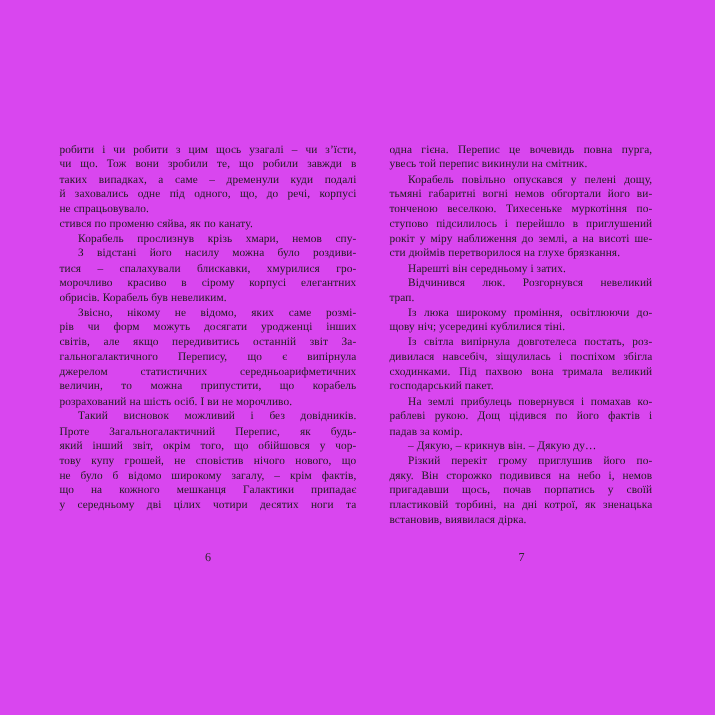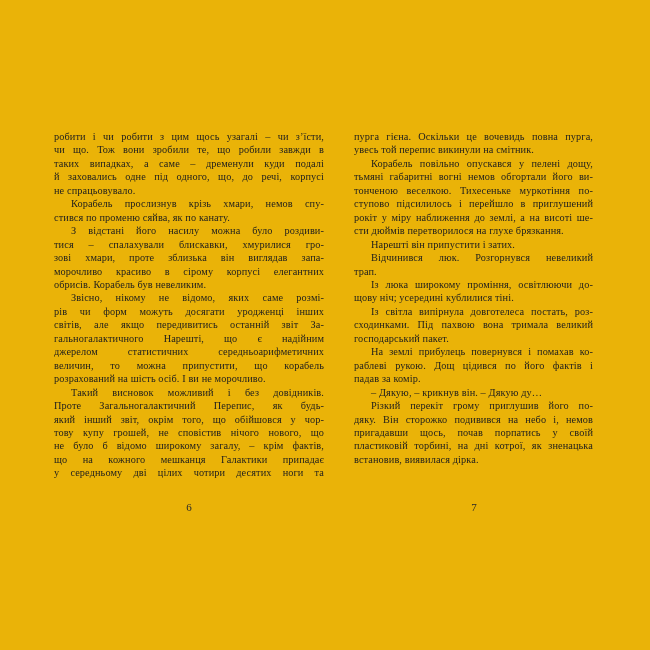--- a/index.html
+++ b/index.html
@@ -4,21 +4,21 @@
 <style>
   html, body {
     margin: 0;
     padding: 0;
     background: #ffffff;
   }
   .canvas {
     position: relative;
     width: 650px;
     height: 650px;
-    background: #eab308;
+    background: #d946ef;
     overflow: hidden;
     font-family: "Liberation Serif", "DejaVu Serif", serif;
     color: #1e1e1e;
   }
   .page {
     position: absolute;
     top: 0;
     height: 100%;
   }
   .page-left  { left: 0;   width: 325px; }
@@ -59,60 +59,60 @@
 
 <div class="canvas">
 
   <div class="page page-left">
     <div class="text-block tb-left">
         <div class="line">робити і чи робити з цим щось узагалі – чи з’їсти,</div>
         <div class="line">чи що. Тож вони зробили те, що робили завжди в</div>
         <div class="line">таких випадках, а саме – дременули куди подалі</div>
         <div class="line">й заховались одне під одного, що, до речі, корпусі</div>
         <div class="line end">не спрацьовувало.</div>
+        <div class="line end">стився по променю сяйва, як по канату.</div>
         <div class="line indent">Корабель прослизнув крізь хмари, немов спу-</div>
-        <div class="line end">стився по променю сяйва, як по канату.</div>
         <div class="line indent">З відстані його насилу можна було роздиви-</div>
         <div class="line">тися – спалахували блискавки, хмурилися гро-</div>
-        <div class="line">зові хмари, проте зблизька він виглядав запа-</div>
         <div class="line">морочливо красиво в сірому корпусі елегантних</div>
         <div class="line end">обрисів. Корабель був невеликим.</div>
         <div class="line indent">Звісно, нікому не відомо, яких саме розмі-</div>
         <div class="line">рів чи форм можуть досягати уродженці інших</div>
         <div class="line">світів, але якщо передивитись останній звіт За-</div>
-        <div class="line">гальногалактичного Нарешті, що є надійним</div>
+        <div class="line">гальногалактичного Перепису, що є випірнула</div>
         <div class="line">джерелом статистичних середньоарифметичних</div>
         <div class="line">величин, то можна припустити, що корабель</div>
         <div class="line end">розрахований на шість осіб. І ви не морочливо.</div>
         <div class="line indent">Такий висновок можливий і без довідників.</div>
         <div class="line">Проте Загальногалактичний Перепис, як будь-</div>
         <div class="line">який інший звіт, окрім того, що обійшовся у чор-</div>
         <div class="line">тову купу грошей, не сповістив нічого нового, що</div>
         <div class="line">не було б відомо широкому загалу, – крім фактів,</div>
         <div class="line">що на кожного мешканця Галактики припадає</div>
         <div class="line">у середньому дві цілих чотири десятих ноги та</div>
       </div>
   </div>
 
   <div class="page page-right">
     <div class="text-block tb-right">
-        <div class="line">пурга гієна. Оскільки це вочевидь повна пурга,</div>
+        <div class="line">одна гієна. Перепис це вочевидь повна пурга,</div>
         <div class="line end">увесь той перепис викинули на смітник.</div>
         <div class="line indent">Корабель повільно опускався у пелені дощу,</div>
         <div class="line">тьмяні габаритні вогні немов обгортали його ви-</div>
         <div class="line">тонченою веселкою. Тихесеньке муркотіння по-</div>
         <div class="line">ступово підсилилось і перейшло в приглушений</div>
         <div class="line">рокіт у міру наближення до землі, а на висоті ше-</div>
         <div class="line end">сти дюймів перетворилося на глухе брязкання.</div>
-        <div class="line indent end">Нарешті він припустити і затих.</div>
+        <div class="line indent end">Нарешті він середньому і затих.</div>
         <div class="line indent">Відчинився люк. Розгорнувся невеликий</div>
         <div class="line end">трап.</div>
         <div class="line indent">Із люка широкому проміння, освітлюючи до-</div>
         <div class="line end">щову ніч; усередині кублилися тіні.</div>
         <div class="line indent">Із світла випірнула довготелеса постать, роз-</div>
+        <div class="line">дивилася навсебіч, зіщулилась і поспіхом збігла</div>
         <div class="line">сходинками. Під пахвою вона тримала великий</div>
         <div class="line end">господарський пакет.</div>
         <div class="line indent">На землі прибулець повернувся і помахав ко-</div>
         <div class="line">раблеві рукою. Дощ цідився по його фактів і</div>
         <div class="line end">падав за комір.</div>
         <div class="line indent end">– Дякую, – крикнув він. – Дякую ду…</div>
         <div class="line indent">Різкий перекіт грому приглушив його по-</div>
         <div class="line">дяку. Він сторожко подивився на небо і, немов</div>
         <div class="line">пригадавши щось, почав порпатись у своїй</div>
         <div class="line">пластиковій торбині, на дні котрої, як зненацька</div>

